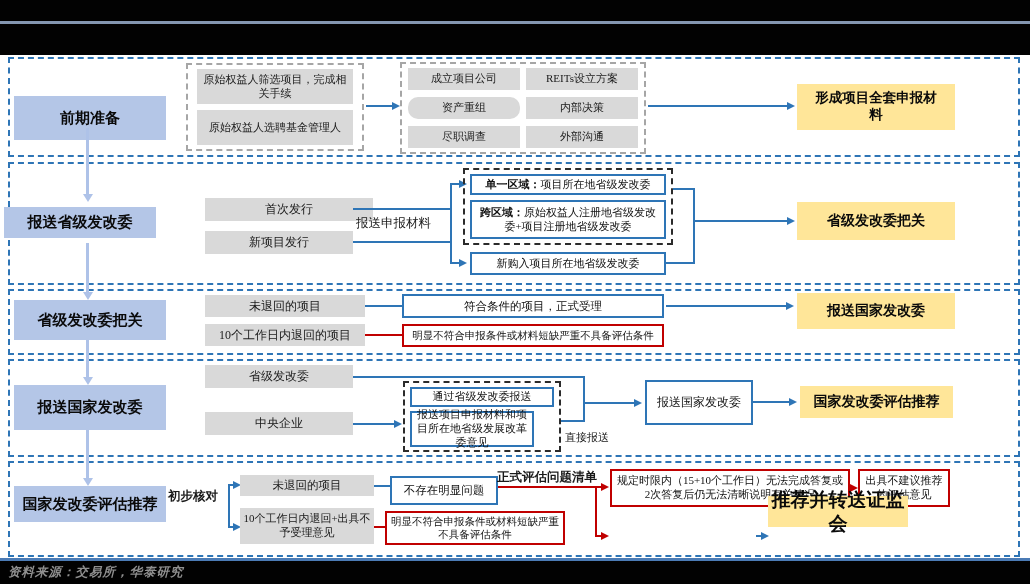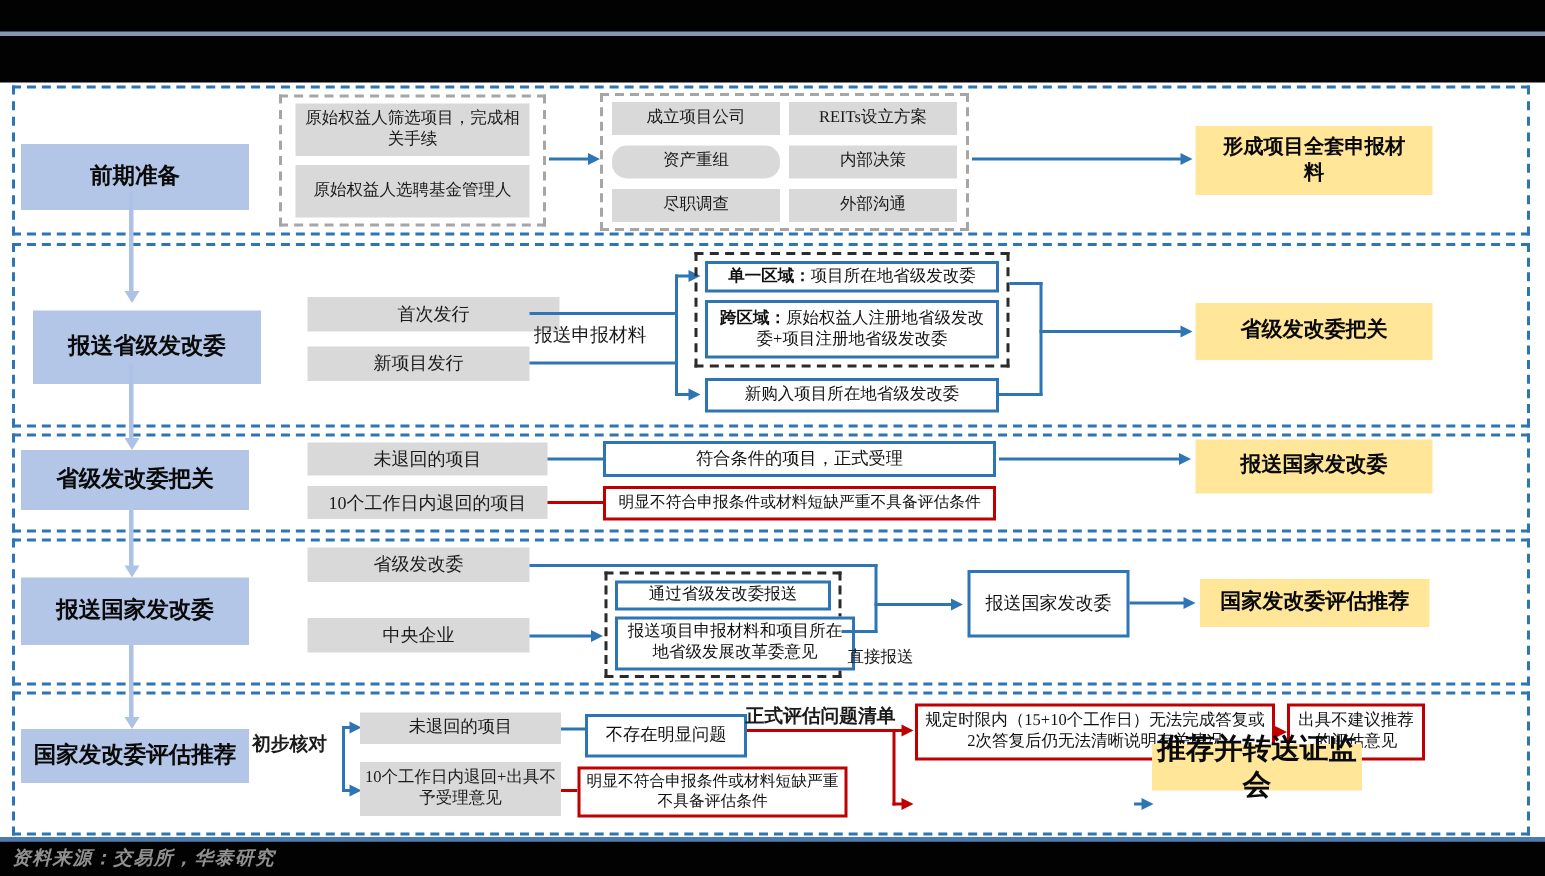--- a/index.html
+++ b/index.html
@@ -41,21 +41,21 @@
 
   <div class="content"></div>
 
   <div class="row" style="left:8px;top:57px;width:1012px;height:100px;"></div>
   <div class="row" style="left:8px;top:162px;width:1012px;height:123px;"></div>
   <div class="row" style="left:8px;top:289px;width:1012px;height:66px;"></div>
   <div class="row" style="left:8px;top:359px;width:1012px;height:98px;"></div>
   <div class="row" style="left:8px;top:461px;width:1012px;height:96px;"></div>
 
   <div class="box stage" style="left:14px;top:96px;width:152px;height:44px;">前期准备</div>
-  <div class="box stage" style="left:22px;top:207px;width:152px;height:49px;">报送省级发改委</div>
+  <div class="box stage" style="left:4px;top:207px;width:152px;height:31px;">报送省级发改委</div>
   <div class="box stage" style="left:14px;top:300px;width:152px;height:40px;">省级发改委把关</div>
   <div class="box stage" style="left:14px;top:385px;width:152px;height:45px;">报送国家发改委</div>
   <div class="box stage" style="left:14px;top:486px;width:152px;height:36px;">国家发改委评估推荐</div>
 
   <div class="lb-line" style="left:86px;top:128px;width:3px;height:66px;"></div>
   <div class="arr-d" style="left:83px;top:194px;"></div>
   <div class="lb-line" style="left:86px;top:243px;width:3px;height:50px;"></div>
   <div class="arr-d" style="left:83px;top:292px;"></div>
   <div class="lb-line" style="left:86px;top:340px;width:3px;height:38px;"></div>
   <div class="arr-d" style="left:83px;top:377px;"></div>
@@ -125,21 +125,21 @@
 
   <div class="box gray" style="left:205px;top:365px;width:148px;height:23px;font-size:12px;">省级发改委</div>
   <div class="box gray" style="left:205px;top:412px;width:148px;height:23px;font-size:12px;">中央企业</div>
 
   <div class="hline" style="left:353px;top:376px;width:232px;height:2px;"></div>
   <div class="hline" style="left:353px;top:423px;width:42px;height:2px;"></div>
   <div class="arr-r" style="left:394px;top:420px;"></div>
 
   <div class="dashb" style="left:403px;top:381px;width:158px;height:71px;"></div>
   <div class="box bblue" style="left:410px;top:387px;width:144px;height:20px;font-size:11px;">通过省级发改委报送</div>
-  <div class="box bblue" style="left:410px;top:411px;width:160px;height:36px;font-size:11px;padding:0 2px;">报送项目申报材料和项目所在地省级发展改革委意见</div>
+  <div class="box bblue" style="left:410px;top:411px;width:124px;height:36px;font-size:11px;padding:0 2px;">报送项目申报材料和项目所在地省级发展改革委意见</div>
   <div class="lbl" style="left:565px;top:430px;font-size:11px;">直接报送</div>
 
   <div class="hline" style="left:561px;top:420px;width:24px;height:2px;"></div>
   <div class="vline" style="left:583px;top:376px;width:2px;height:46px;"></div>
   <div class="hline" style="left:583px;top:402px;width:52px;height:2px;"></div>
   <div class="arr-r" style="left:634px;top:399px;"></div>
 
   <div class="box bblue" style="left:645px;top:380px;width:108px;height:45px;font-size:12px;">报送国家发改委</div>
   <div class="hline" style="left:753px;top:401px;width:37px;height:2px;"></div>
   <div class="arr-r" style="left:789px;top:398px;"></div>

